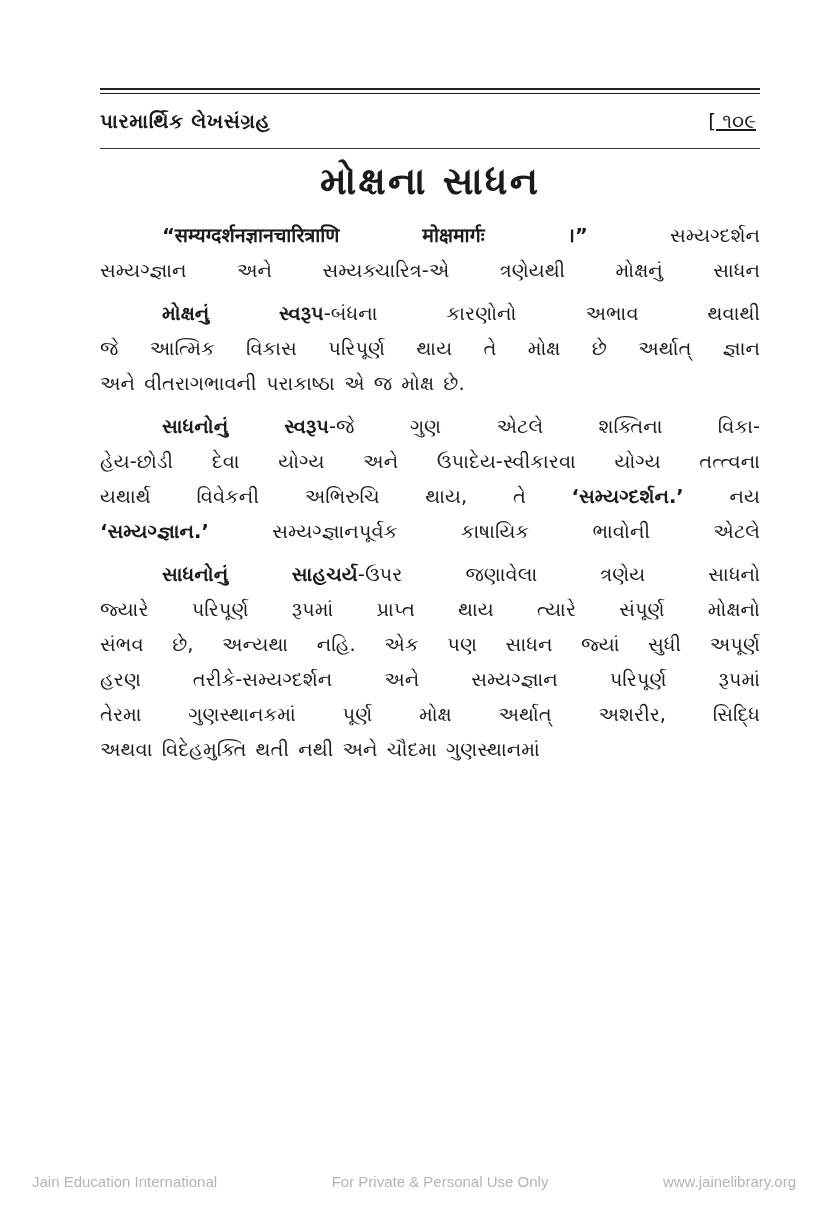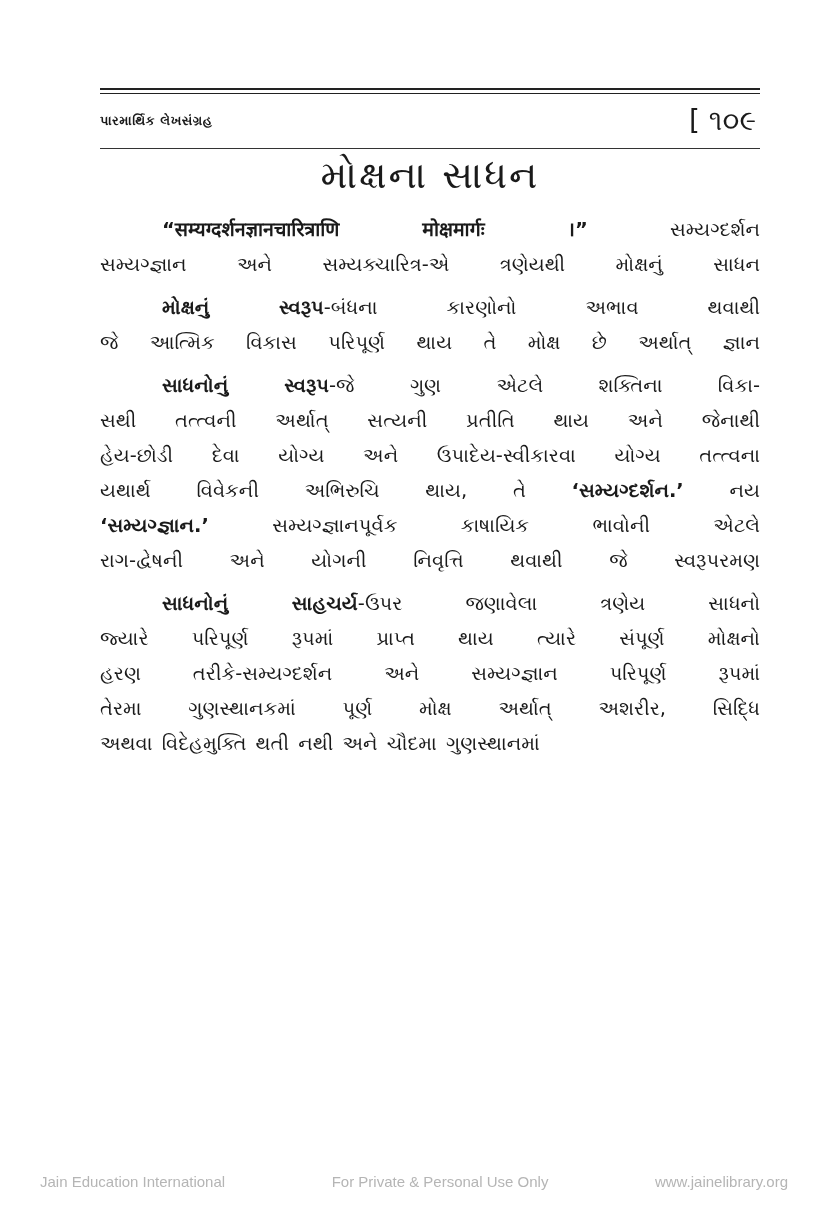--- a/index.html
+++ b/index.html
@@ -27,37 +27,38 @@
       height: 3px;
       margin-bottom: 12px;
     }
     .running-head {
       display: flex;
       justify-content: space-between;
       align-items: center;
       height: 30px;
     }
     .running-title {
-      font-size: 13px;
+      font-size: 20px;
       font-weight: bold;
       letter-spacing: 0.5px;
     }
     .page-number {
-      font-size: 28px;
+      font-size: 20px;
       margin-right: 4px;
+      text-decoration: underline;
     }
     .rule-single {
       border-top: 1.5px solid #333;
       margin-top: 12px;
     }
     .chapter-title {
       text-align: center;
       font-size: 38px;
-      font-weight: normal;
-      margin: 4px 0 14px 0;
+      font-weight: bold;
+      margin: 10px 0 14px 0;
       letter-spacing: 2px;
     }
     .para {
       font-size: 19.5px;
       line-height: 35px;
       text-align: justify;
       margin: 0 0 8px 0;
       word-spacing: 3px;
     }
     .para .indent {
@@ -77,21 +78,21 @@
     .line.last {
       text-align-last: left;
     }
     .footer {
       position: absolute;
       top: 1173px;
       left: 0;
       width: 828px;
       display: flex;
       justify-content: space-between;
-      padding: 0 40px;
+      padding: 0 32px;
       box-sizing: border-box;
       font-family: "Liberation Sans", sans-serif;
       font-size: 15px;
       color: #b5b5b5;
     }
   </style>
 </head>
 <body>
 
 <div class="page">
@@ -105,32 +106,32 @@
   <h1 class="chapter-title">મોક્ષના સાધન</h1>
 
   <div id="body-text">
       <div class="para">
         <span class="line"><span class="indent"></span><b>“सम्यग्दर्शनज्ञानचारित्राणि मोक्षमार्गः ।”</b><span> સમ્યગ્દર્શન</span></span>
         <span class="line"><span>સમ્યગ્જ્ઞાન અને સમ્યક્ચારિત્ર-એ ત્રણેયથી મોક્ષનું સાધન</span></span>
       </div>
       <div class="para">
         <span class="line"><span class="indent"></span><b>મોક્ષનું સ્વરૂપ</b><span>-બંધના કારણોનો અભાવ થવાથી</span></span>
         <span class="line"><span>જે આત્મિક વિકાસ પરિપૂર્ણ થાય તે મોક્ષ છે અર્થાત્ જ્ઞાન</span></span>
+        <span class="line last"><span>અને વીતરાગભાવની પરાકાષ્ઠા એ જ મોક્ષ છે.</span></span>
       </div>
       <div class="para">
         <span class="line"><span class="indent"></span><b>સાધનોનું સ્વરૂપ</b><span>-જે ગુણ એટલે શક્તિના વિકા-</span></span>
-        <span class="line"><span>સથી તત્ત્વની અર્થાત્ સત્યની પ્રતીતિ થાય અને જેનાથી</span></span>
         <span class="line"><span>હેય-છોડી દેવા યોગ્ય અને ઉપાદેય-સ્વીકારવા યોગ્ય તત્ત્વના</span></span>
         <span class="line"><span>યથાર્થ વિવેકની અભિરુચિ થાય, તે </span><b>‘સમ્યગ્દર્શન.’</b><span> નય</span></span>
         <span class="line"><b>‘સમ્યગ્જ્ઞાન.’</b><span> સમ્યગ્જ્ઞાનપૂર્વક કાષાયિક ભાવોની એટલે</span></span>
-        <span class="line"><span>રાગ-દ્વેષની અને યોગની નિવૃત્તિ થવાથી જે સ્વરૂપરમણ</span></span>
       </div>
       <div class="para">
         <span class="line"><span class="indent"></span><b>સાધનોનું સાહચર્ય</b><span>-ઉપર જણાવેલા ત્રણેય સાધનો</span></span>
         <span class="line"><span>જ્યારે પરિપૂર્ણ રૂપમાં પ્રાપ્ત થાય ત્યારે સંપૂર્ણ મોક્ષનો</span></span>
+        <span class="line"><span>સંભવ છે, અન્યથા નહિ. એક પણ સાધન જ્યાં સુધી અપૂર્ણ</span></span>
         <span class="line"><span>હરણ તરીકે-સમ્યગ્દર્શન અને સમ્યગ્જ્ઞાન પરિપૂર્ણ રૂપમાં</span></span>
         <span class="line"><span>તેરમા ગુણસ્થાનકમાં પૂર્ણ મોક્ષ અર્થાત્ અશરીર, સિદ્ધિ</span></span>
         <span class="line last"><span>અથવા વિદેહમુક્તિ થતી નથી અને ચૌદમા ગુણસ્થાનમાં</span></span>
       </div>
     </div>
 </div>
 
 <div class="footer">
   <span>Jain Education International</span>
   <span>For Private &amp; Personal Use Only</span>

